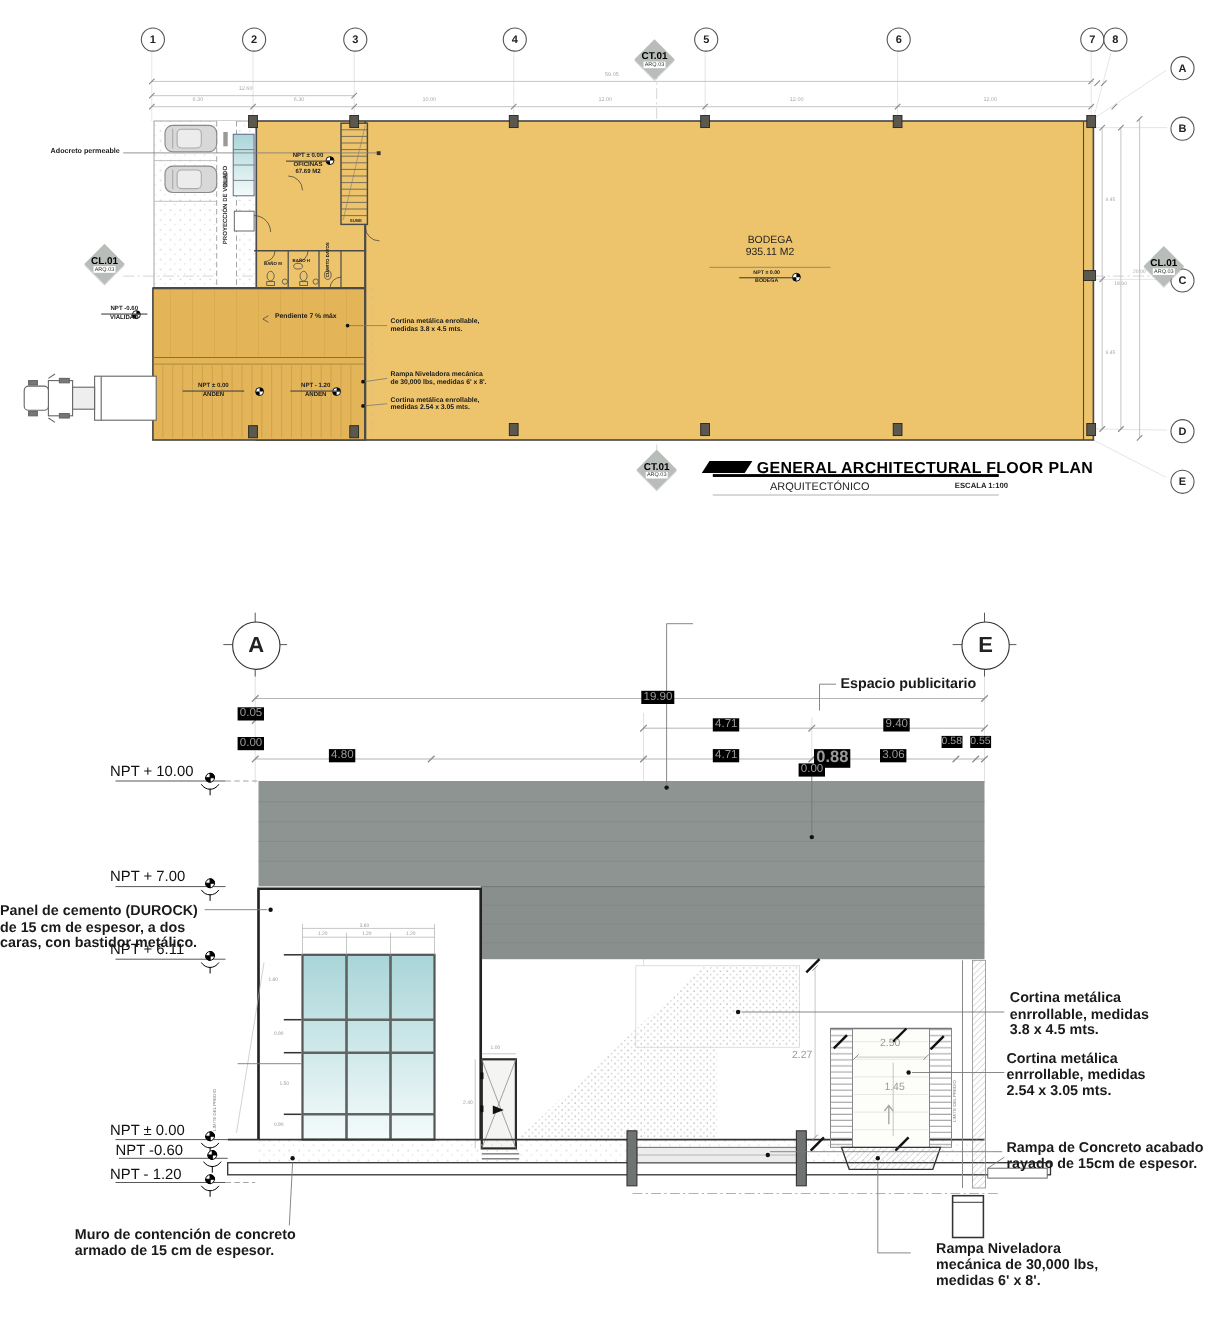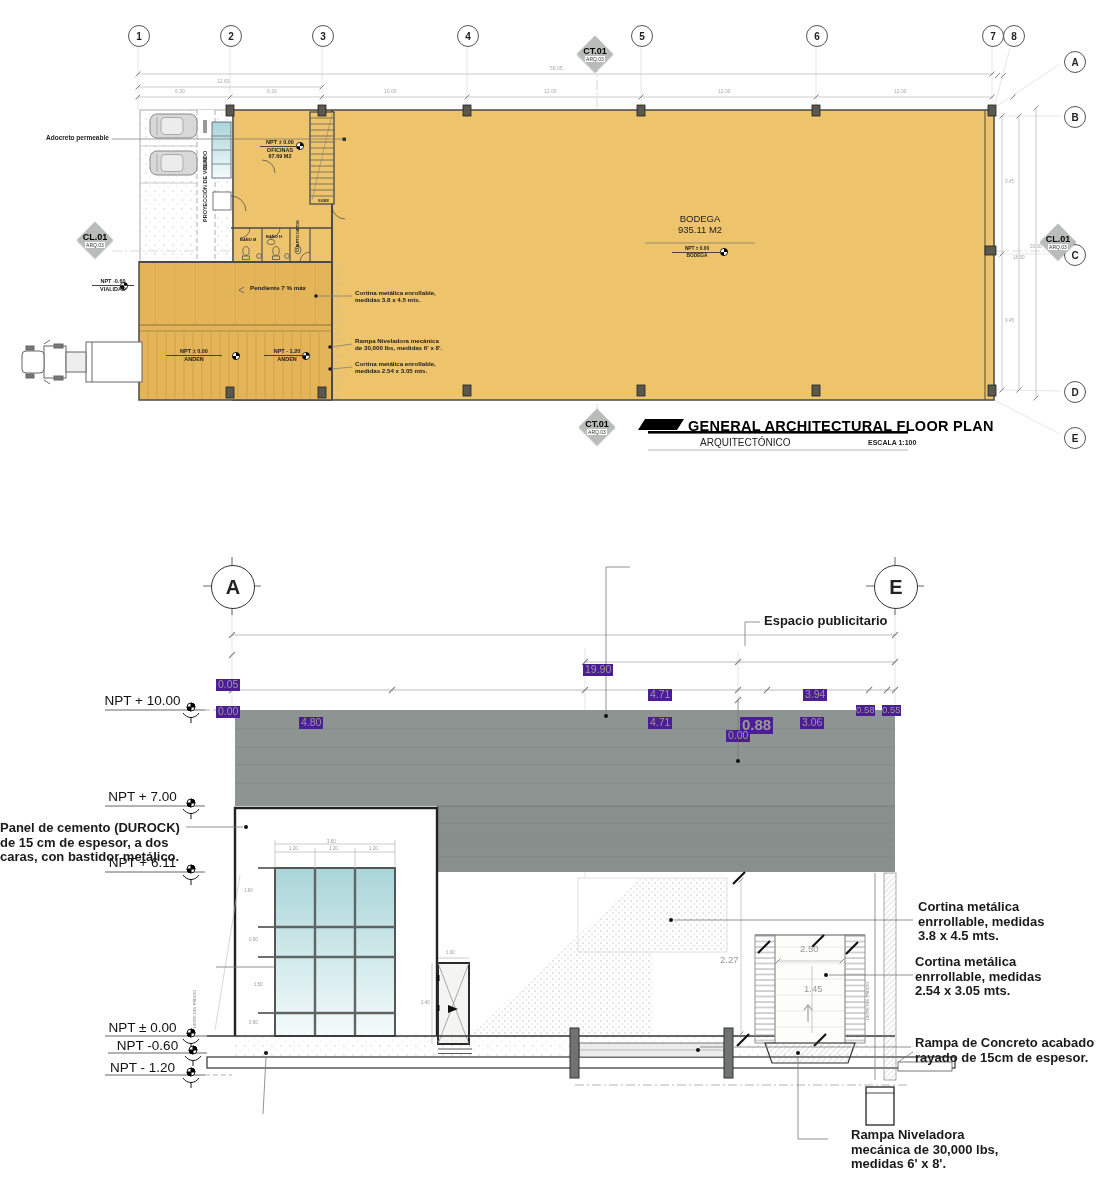--- a/index.html
+++ b/index.html
@@ -3,35 +3,35 @@
 <meta charset="utf-8">
 <style>
   html,body{margin:0;padding:0;background:#fff;}
   #sheet{position:relative;width:1119px;height:1200px;background:#fff;overflow:hidden;
          font-family:"Liberation Sans",sans-serif;color:#1a1a1a;}
   svg{position:absolute;left:0;top:0;}
   .lbl{position:absolute;line-height:1.12;}
   .pre{white-space:pre-line;}
   .b{font-weight:bold;}
   .dim{color:#a8a8a8;}
-  .dimE{color:#9a9a9a;background:#4c1d95;padding:0 2px;margin-top:36px;}
+  .dimE{color:#9a9a9a;background:#000000;padding:0 2px;}
   .tiny{font-size:4.5px;color:#999;}
   .bubble{position:absolute;border:1.3px solid #555;border-radius:50%;background:#fff;
           display:flex;align-items:center;justify-content:center;font-weight:bold;color:#222;}
   .bub-s{width:20px;height:20px;font-size:10px;}
   .bub-l{width:42px;height:42px;font-size:20px;border-color:#333;border-width:1.6px;}
   .dia{position:absolute;width:44px;height:44px;display:flex;flex-direction:column;
        align-items:center;justify-content:center;}
   .dia .sq{position:absolute;left:9px;top:9px;width:26px;height:26px;background:#b9bdba;
        transform:rotate(45deg);box-shadow:1px 1px 0 rgba(0,0,0,.15);}
   .dia .code{position:relative;font-weight:bold;font-size:9px;color:#000;z-index:2;}
   .dia .sheet{position:relative;font-size:5px;background:#fff;padding:0 1px;color:#333;z-index:2;}
   .npt-s{text-align:center;font-weight:bold;color:#222;}
   .npt-s .l1{border-bottom:.7px solid #444;padding-bottom:1px;}
-  .nptE{position:absolute;text-align:center;font-size:13.5px;color:#111;}
+  .nptE{position:absolute;text-align:left;font-size:13.5px;color:#111;}
   .rot{transform:rotate(-90deg);transform-origin:left top;}
   .ttl{font-weight:bold;font-size:14.5px;letter-spacing:.3px;color:#000;}
 </style>
 </head>
 <body>
 
 <div id="sheet">
 
 <svg width="1119" height="1200" viewBox="0 0 1119 1200">
   <defs>
@@ -629,40 +629,42 @@
     </div>
 <div class="bubble bub-l" style="left:874px;top:565px;">
       <span>E</span>
     </div>
 
 <div class="lbl b" style="left:764px;top:614px;font-size:13px;">Espacio publicitario</div>
 
 <div class="lbl dimE" style="left:583px;top:628px;font-size:10.5px;">19.90</div>
 <div class="lbl dimE" style="left:216px;top:643px;font-size:10.5px;">0.05</div>
 <div class="lbl dimE" style="left:648px;top:653px;font-size:10.5px;">4.71</div>
-<div class="lbl dimE" style="left:803px;top:653px;font-size:10.5px;">3.94</div>
+<div class="lbl dimE" style="left:803px;top:653px;font-size:10.5px;">9.40</div>
 <div class="lbl dimE" style="left:216px;top:670px;font-size:10.5px;">0.00</div>
 <div class="lbl dimE" style="left:299px;top:681px;font-size:10.5px;">4.80</div>
 <div class="lbl dimE" style="left:648px;top:681px;font-size:10.5px;">4.71</div>
 <div class="lbl dimE" style="left:740px;top:681px;font-size:15px;font-weight:bold;">0.88</div>
 <div class="lbl dimE" style="left:800px;top:681px;font-size:10.5px;">3.06</div>
 <div class="lbl dimE" style="left:856px;top:669px;font-size:9.5px;padding:0;">0.58</div>
 <div class="lbl dimE" style="left:882px;top:669px;font-size:9.5px;padding:0;">0.55</div>
 <div class="lbl dimE" style="left:726px;top:694px;font-size:10.5px;">0.00</div>
 
 <div class="nptE" style="left:100px;top:693px;width:85px;">NPT + 10.00</div>
 <div class="nptE" style="left:100px;top:789px;width:85px;">NPT + 7.00</div>
 <div class="nptE" style="left:100px;top:855px;width:85px;">NPT + 6.11</div>
 <div class="nptE" style="left:100px;top:1020px;width:85px;">NPT ± 0.00</div>
 <div class="nptE" style="left:105px;top:1038px;width:85px;">NPT -0.60</div>
 <div class="nptE" style="left:100px;top:1060px;width:85px;">NPT - 1.20</div>
 
 <div class="lbl b pre" style="left:0px;top:821px;width:184px;text-align:left;font-size:13px;">Panel de cemento (DUROCK)
 de 15 cm de espesor, a dos
 caras, con bastidor metálico.</div>
+<div class="lbl b pre" style="left:68px;top:1115px;font-size:13px;">Muro de contención de concreto
+armado de 15 cm de espesor.</div>
 
 <div class="lbl b pre" style="left:918px;top:900px;font-size:13px;">Cortina metálica
 enrrollable, medidas
 3.8 x 4.5 mts.</div>
 <div class="lbl b pre" style="left:915px;top:955px;font-size:13px;">Cortina metálica
 enrrollable, medidas
 2.54 x 3.05 mts.</div>
 <div class="lbl b pre" style="left:915px;top:1036px;font-size:13px;">Rampa de Concreto acabado
 rayado de 15cm de espesor.</div>
 <div class="lbl b pre" style="left:851px;top:1128px;font-size:13px;">Rampa Niveladora

